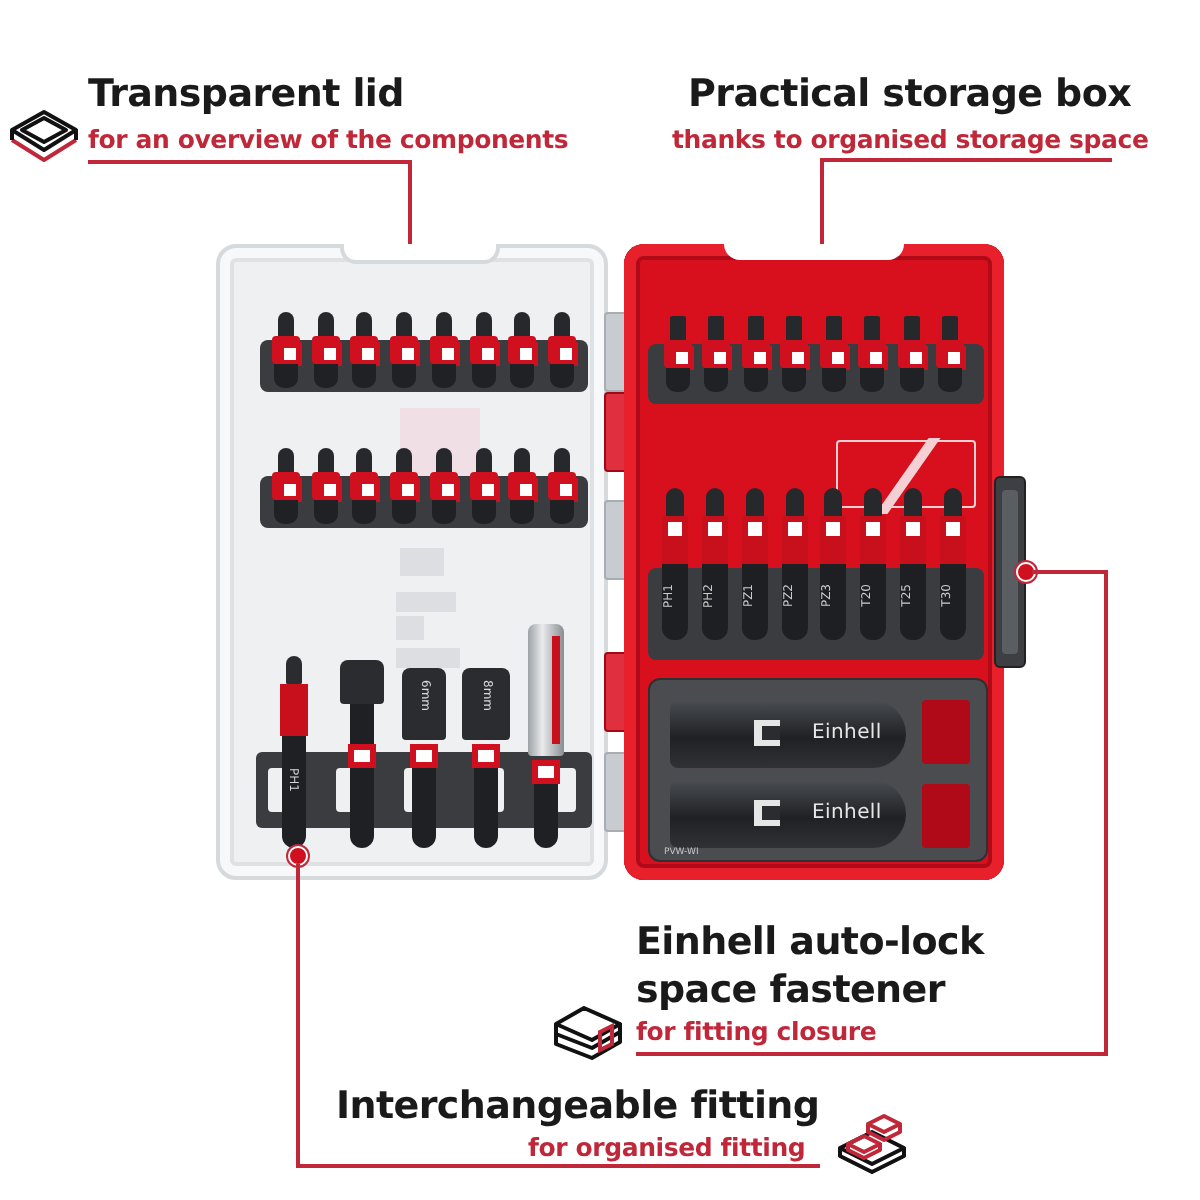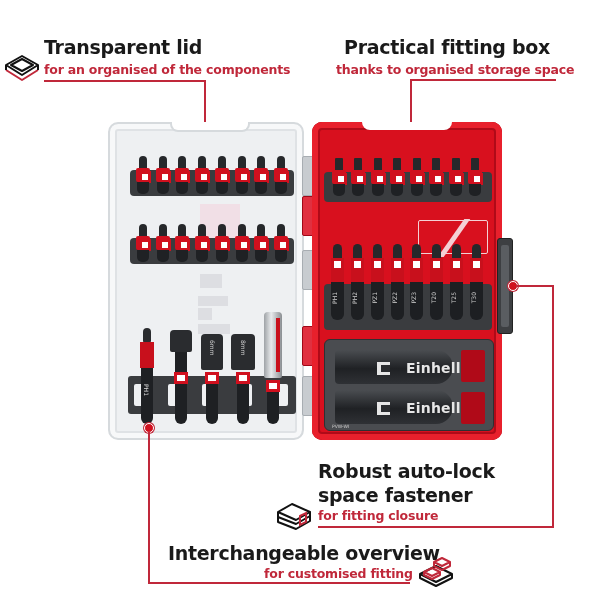--- a/index.html
+++ b/index.html
@@ -53,21 +53,21 @@
   .tool .txt { position: absolute; font-size: 6px; color: #d8d8d8; writing-mode: vertical-rl; }
 
   .ltray { position: absolute; left: 128px; top: 376px; width: 168px; height: 38px; background: #3a3c3f; border-radius: 3px; }
   .ltray .slot { position: absolute; top: 8px; width: 14px; height: 22px; background: #eef0f2; border-radius: 2px; }
 
   .cyl-tray { position: absolute; left: 324px; top: 339px; width: 170px; height: 92px; background: #4a4c50; border-radius: 6px; border: 1px solid #2e3033; }
   .cyl { position: absolute; left: 10px; width: 118px; height: 34px; background: linear-gradient(#4a4d51, #1f2124 55%, #2f3135); border-radius: 4px 17px 17px 4px; }
   .cyl-logo { position: absolute; left: 42px; top: 10px; display: flex; align-items: center; gap: 3px; }
   .cyl-logo .sq { width: 13px; height: 13px; background: #e6e6e6; position: relative; }
   .cyl-logo .sq::after { content: ""; position: absolute; left: 4px; top: 3px; width: 9px; height: 7px; background: #2a2c2f; }
-  .cyl-logo .brand { font-family: "DejaVu Sans", sans-serif; font-weight: bold; font-size: 14px; color: #e6e6e6; letter-spacing: 0.2px; padding-left: 13px; }
+  .cyl-logo .brand { font-family: "DejaVu Sans", sans-serif; font-weight: normal; font-size: 10px; color: #e6e6e6; letter-spacing: 0.2px; padding-left: 13px; }
   .cyl-window { position: absolute; left: 136px; width: 24px; height: 32px; background: #b00a18; border-radius: 2px; }
   .tray-code { position: absolute; left: 332px; top: 424px; font-size: 4.5px; color: #c8c8c8; }
 
   .box-inset { position: absolute; left: 418px; top: 220px; width: 70px; height: 34px; border: 1.5px solid #f4d0d4; border-radius: 2px; }
   .box-inset .stripe { position: absolute; left: 32px; top: -2px; width: 6px; height: 38px; background: #f4d0d4; transform: skewX(-35deg); }
 
   .rail-red { position: absolute; height: 30px; background: #3a3c3f; border-radius: 4px; }
 
   
   .icon { position: absolute; }
@@ -77,26 +77,26 @@
 
 <svg class="icon" style="left:4px;top:54px" width="36" height="30" viewBox="0 0 36 30">
   <g fill="none" stroke-width="2" stroke-linejoin="round">
     <path d="M2 16 L18 26 L34 16" stroke="#c0283a"></path>
     <path d="M2 11 L18 2 L34 11 L18 21 Z" stroke="#111"></path>
     <path d="M7 11 L18 5 L29 11 L18 17 Z" stroke="#111"></path>
     <path d="M2 11 L2 16 M34 11 L34 16" stroke="#111"></path>
   </g>
 </svg>
 <div class="callout-title" style="left:44px;top:36px;font-size:19px;">Transparent lid</div>
-<div class="callout-sub" style="left:44px;top:62px;">for an organised of the components</div>
+<div class="callout-sub" style="left:44px;top:62px;">for an overview of the components</div>
 <div class="line" style="left:44px;top:80px;width:162px;height:2px;"></div>
 <div class="line" style="left:204px;top:80px;width:2px;height:48px;"></div>
 <div class="dot" style="left:200px;top:124px;"></div>
 
-<div class="callout-title" style="left:344px;top:36px;font-size:19px;">Practical fitting box</div>
+<div class="callout-title" style="left:344px;top:36px;font-size:19px;">Practical storage box</div>
 <div class="callout-sub" style="left:336px;top:62px;">thanks to organised storage space</div>
 <div class="line" style="left:410px;top:79px;width:146px;height:2px;"></div>
 <div class="line" style="left:410px;top:79px;width:2px;height:48px;"></div>
 
 <div class="lid">
   <div class="lid-notch"></div>
   <div class="lid-ghost" style="left:90px;top:80px;width:40px;height:50px;"></div>
   <div class="lid-ghost grey" style="left:90px;top:150px;width:22px;height:14px;"></div>
   <div class="lid-ghost grey" style="left:88px;top:172px;width:30px;height:10px;"></div>
   <div class="lid-ghost grey" style="left:88px;top:184px;width:14px;height:12px;"></div>
@@ -357,36 +357,36 @@
   <div class="cyl-window" style="top:52px;"></div>
 </div>
 <div class="tray-code">PVW-WI</div>
 
 <div class="clip"></div>
 <div class="dot" style="left:508px;top:281px;"></div>
 <div class="line" style="left:516px;top:285px;width:38px;height:2px;"></div>
 <div class="line" style="left:552px;top:285px;width:2px;height:243px;"></div>
 <div class="line" style="left:318px;top:526px;width:236px;height:2px;"></div>
 
-<div class="callout-title" style="left:318px;top:460px;font-size:19px;">Robust auto-lock</div>
+<div class="callout-title" style="left:318px;top:460px;font-size:19px;">Einhell auto-lock</div>
 <div class="callout-title" style="left:318px;top:484px;font-size:19px;">space fastener</div>
 <div class="callout-sub" style="left:318px;top:508px;">for fitting closure</div>
 <svg class="icon" style="left:276px;top:502px" width="36" height="28" viewBox="0 0 36 28">
   <g fill="none" stroke="#111" stroke-width="2" stroke-linejoin="round">
     <path d="M2 10 L16 2 L34 10 L20 18 Z"></path>
     <path d="M2 10 L2 20 L20 27 L34 19 L34 10"></path>
     <path d="M2 15 L20 22 L34 14"></path>
   </g>
   <path d="M24 14 L30 11 L30 20 L24 23 Z" fill="none" stroke="#c0283a" stroke-width="2"></path>
 </svg>
 
 <div class="line" style="left:148px;top:432px;width:2px;height:152px;"></div>
 <div class="line" style="left:148px;top:582px;width:262px;height:2px;"></div>
-<div class="callout-title" style="left:168px;top:542px;font-size:19px;">Interchangeable overview</div>
-<div class="callout-sub" style="left:264px;top:566px;">for customised fitting</div>
+<div class="callout-title" style="left:168px;top:542px;font-size:19px;">Interchangeable fitting</div>
+<div class="callout-sub" style="left:264px;top:566px;">for organised fitting</div>
 <svg class="icon" style="left:416px;top:554px" width="40" height="34" viewBox="0 0 40 34">
   <g fill="none" stroke="#111" stroke-width="2" stroke-linejoin="round">
     <path d="M4 20 L20 12 L36 20 L20 28 Z"></path>
     <path d="M4 20 L4 24 L20 32 L36 24 L36 20"></path>
   </g>
   <g fill="none" stroke="#c0283a" stroke-width="2" stroke-linejoin="round">
     <path d="M18 8 L26 4 L34 8 L26 12 Z"></path>
     <path d="M18 8 L18 12 L26 16 L34 12 L34 8"></path>
     <path d="M8 18 L16 14 L24 18 L16 22 Z"></path>
     <path d="M8 18 L8 21 L16 25 L24 21 L24 18"></path>

